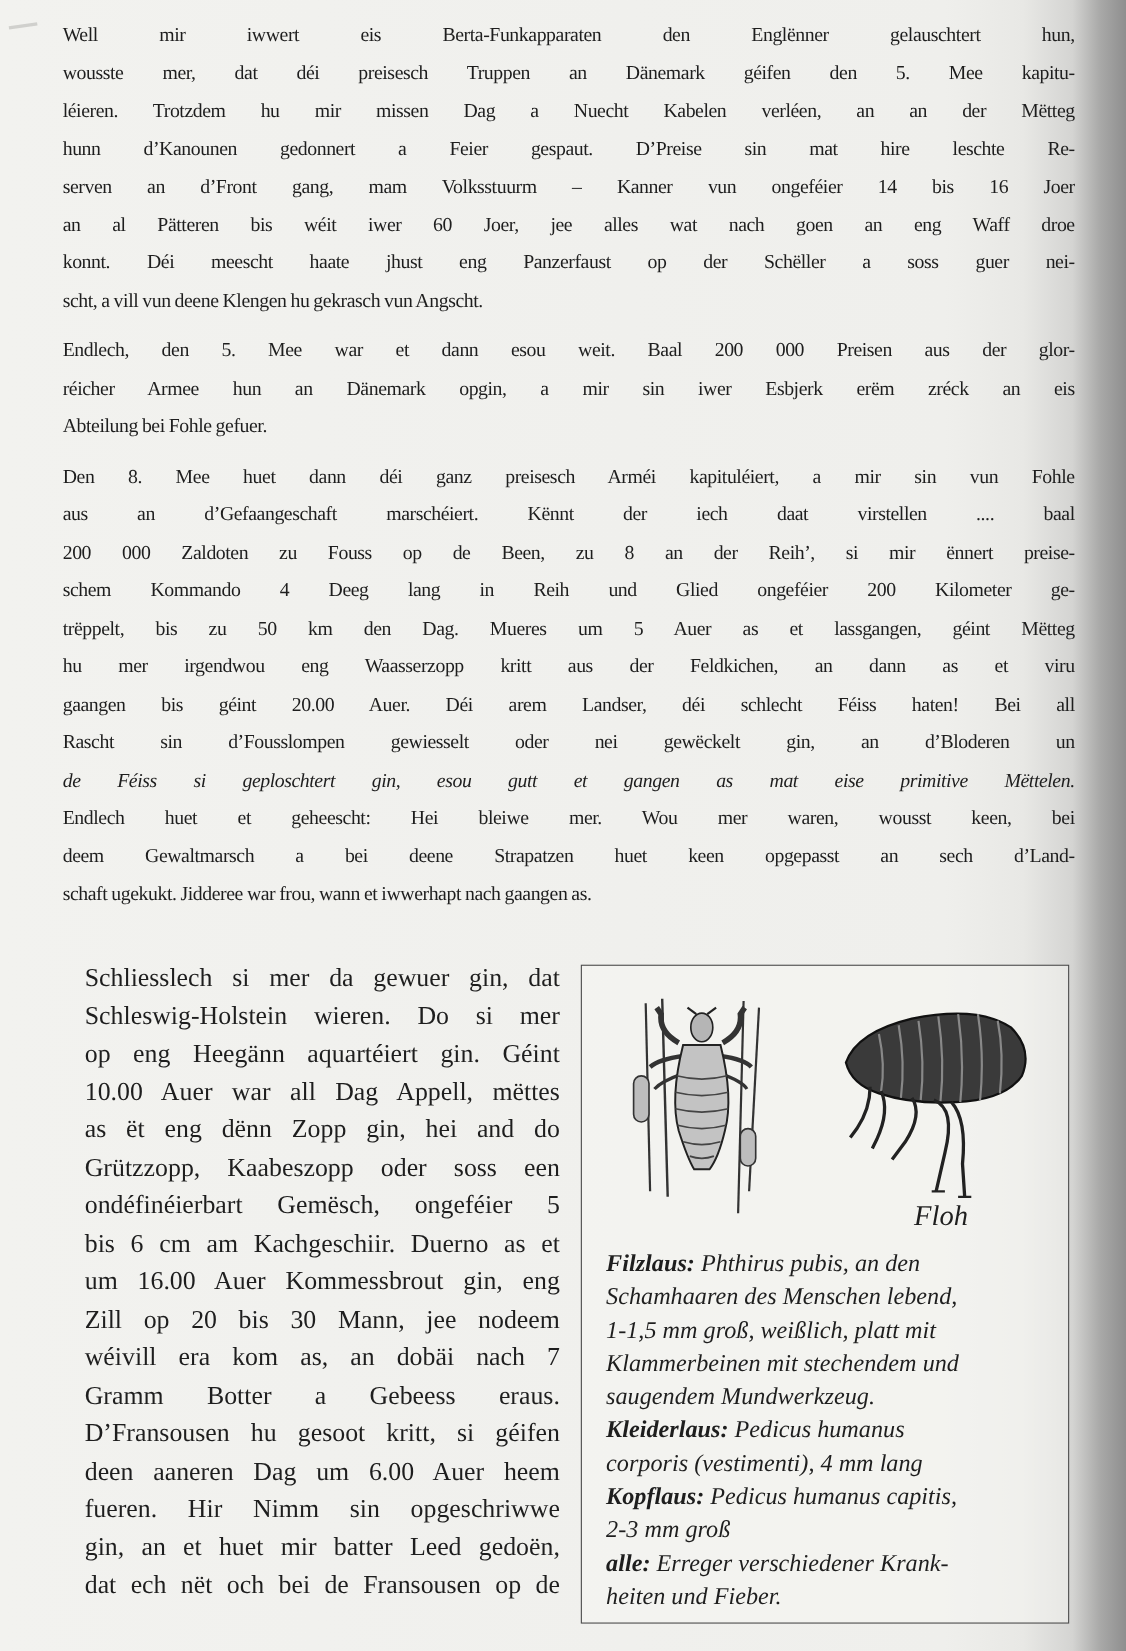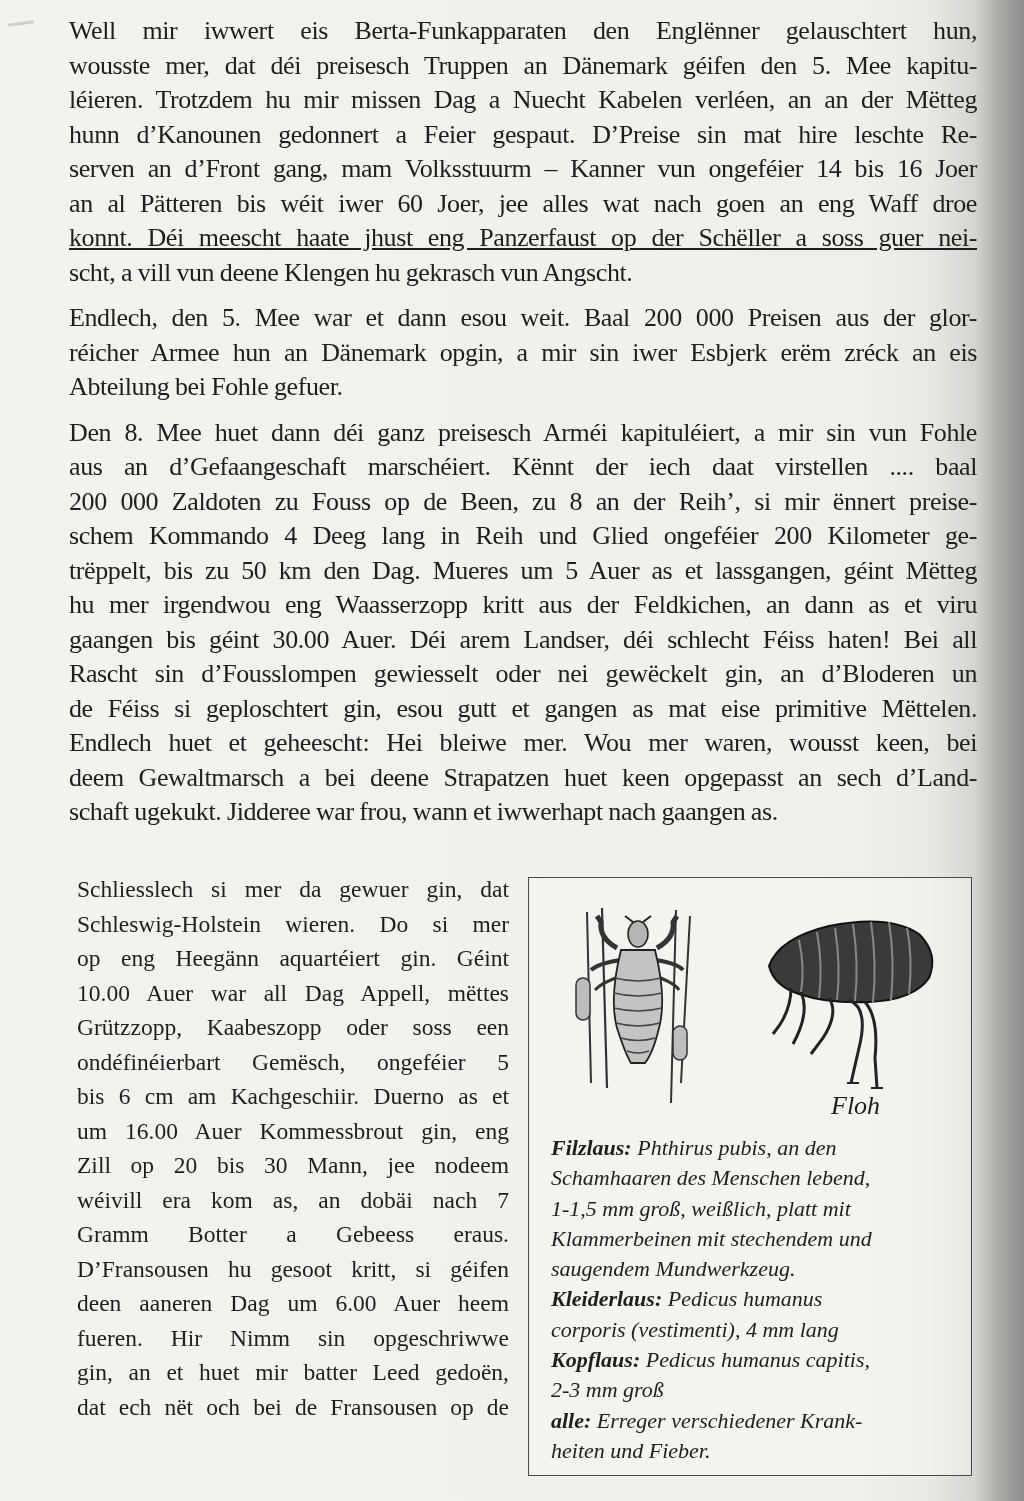--- a/index.html
+++ b/index.html
@@ -29,24 +29,24 @@
       opacity: 0.6;
       transform: rotate(-8deg);
     }
     .top-text {
       position: absolute;
       left: 57px;
       top: 14px;
       width: 920px;
     }
     .para {
-      font-size: 26px;
+      font-size: 18px;
       line-height: 34.5px;
       text-align: justify;
-      margin: 0 0 11px 12px;
+      margin: 0 0 11px 0;
       letter-spacing: -0.4px;
       word-spacing: -0.5px;
       transform-origin: left top;
     }
     .para .line {
       display: block;
       text-align: justify;
       text-align-last: justify;
       white-space: nowrap;
     }
@@ -110,49 +110,50 @@
   <div class="speck"></div>
 
   <div class="top-text">
     <p class="para">
       <span class="line" style="display: block;">Well mir iwwert eis Berta-Funkapparaten den Englënner gelauschtert hun,</span>
       <span class="line" style="display: block;">wousste mer, dat déi preisesch Truppen an Dänemark géifen den 5. Mee kapitu-</span>
       <span class="line" style="display: block;">léieren. Trotzdem hu mir missen Dag a Nuecht Kabelen verléen, an an der Mëtteg</span>
       <span class="line" style="display: block;">hunn d’Kanounen gedonnert a Feier gespaut. D’Preise sin mat hire leschte Re-</span>
       <span class="line" style="display: block;">serven an d’Front gang, mam Volksstuurm – Kanner vun ongeféier 14 bis 16 Joer</span>
       <span class="line" style="display: block;">an al Pätteren bis wéit iwer 60 Joer, jee alles wat nach goen an eng Waff droe</span>
-      <span class="line" style="display: block; text-decoration: underline;">konnt. Déi meescht haate jhust eng Panzerfaust op der Schëller a soss guer nei-</span>
+      <span class="line" style="display: block;">konnt. Déi meescht haate jhust eng Panzerfaust op der Schëller a soss guer nei-</span>
       <span class="line last" style="display: block;">scht, a vill vun deene Klengen hu gekrasch vun Angscht.</span>
     </p>
     <p class="para">
       <span class="line" style="display: block;">Endlech, den 5. Mee war et dann esou weit. Baal 200 000 Preisen aus der glor-</span>
       <span class="line" style="display: block;">réicher Armee hun an Dänemark opgin, a mir sin iwer Esbjerk erëm zréck an eis</span>
       <span class="line last" style="display: block;">Abteilung bei Fohle gefuer.</span>
     </p>
     <p class="para">
       <span class="line" style="display: block;">Den 8. Mee huet dann déi ganz preisesch Arméi kapituléiert, a mir sin vun Fohle</span>
       <span class="line" style="display: block;">aus an d’Gefaangeschaft marschéiert. Kënnt der iech daat virstellen .... baal</span>
       <span class="line" style="display: block;">200 000 Zaldoten zu Fouss op de Been, zu 8 an der Reih’, si mir ënnert preise-</span>
       <span class="line" style="display: block;">schem Kommando 4 Deeg lang in Reih und Glied ongeféier 200 Kilometer ge-</span>
       <span class="line" style="display: block;">trëppelt, bis zu 50 km den Dag. Mueres um 5 Auer as et lassgangen, géint Mëtteg</span>
       <span class="line" style="display: block;">hu mer irgendwou eng Waasserzopp kritt aus der Feldkichen, an dann as et viru</span>
-      <span class="line" style="display: block;">gaangen bis géint 30.00 Auer. Déi arem Landser, déi schlecht Féiss haten! Bei all</span>
+      <span class="line" style="display: block;">gaangen bis géint 20.00 Auer. Déi arem Landser, déi schlecht Féiss haten! Bei all</span>
       <span class="line" style="display: block;">Rascht sin d’Fousslompen gewiesselt oder nei gewëckelt gin, an d’Bloderen un</span>
-      <span class="line" style="display: block;">de Féiss si geploschtert gin, esou gutt et gangen as mat eise primitive Mëttelen.</span>
+      <span class="line" style="display: block; font-style: italic;">de Féiss si geploschtert gin, esou gutt et gangen as mat eise primitive Mëttelen.</span>
       <span class="line" style="display: block;">Endlech huet et geheescht: Hei bleiwe mer. Wou mer waren, wousst keen, bei</span>
       <span class="line" style="display: block;">deem Gewaltmarsch a bei deene Strapatzen huet keen opgepasst an sech d’Land-</span>
       <span class="line last" style="display: block;">schaft ugekukt. Jidderee war frou, wann et iwwerhapt nach gaangen as.</span>
     </p>
   </div>
 
   <div class="left-col">
     <span class="line" style="display: block;">Schliesslech si mer da gewuer gin, dat</span>
     <span class="line" style="display: block;">Schleswig-Holstein wieren. Do si mer</span>
     <span class="line" style="display: block;">op eng Heegänn aquartéiert gin. Géint</span>
     <span class="line" style="display: block;">10.00 Auer war all Dag Appell, mëttes</span>
+    <span class="line" style="display: block;">as ët eng dënn Zopp gin, hei and do</span>
     <span class="line" style="display: block;">Grützzopp, Kaabeszopp oder soss een</span>
     <span class="line" style="display: block;">ondéfinéierbart Gemësch, ongeféier 5</span>
     <span class="line" style="display: block;">bis 6 cm am Kachgeschiir. Duerno as et</span>
     <span class="line" style="display: block;">um 16.00 Auer Kommessbrout gin, eng</span>
     <span class="line" style="display: block;">Zill op 20 bis 30 Mann, jee nodeem</span>
     <span class="line" style="display: block;">wéivill era kom as, an dobäi nach 7</span>
     <span class="line" style="display: block;">Gramm Botter a Gebeess eraus.</span>
     <span class="line" style="display: block;">D’Fransousen hu gesoot kritt, si géifen</span>
     <span class="line" style="display: block;">deen aaneren Dag um 6.00 Auer heem</span>
     <span class="line" style="display: block;">fueren. Hir Nimm sin opgeschriwwe</span>

